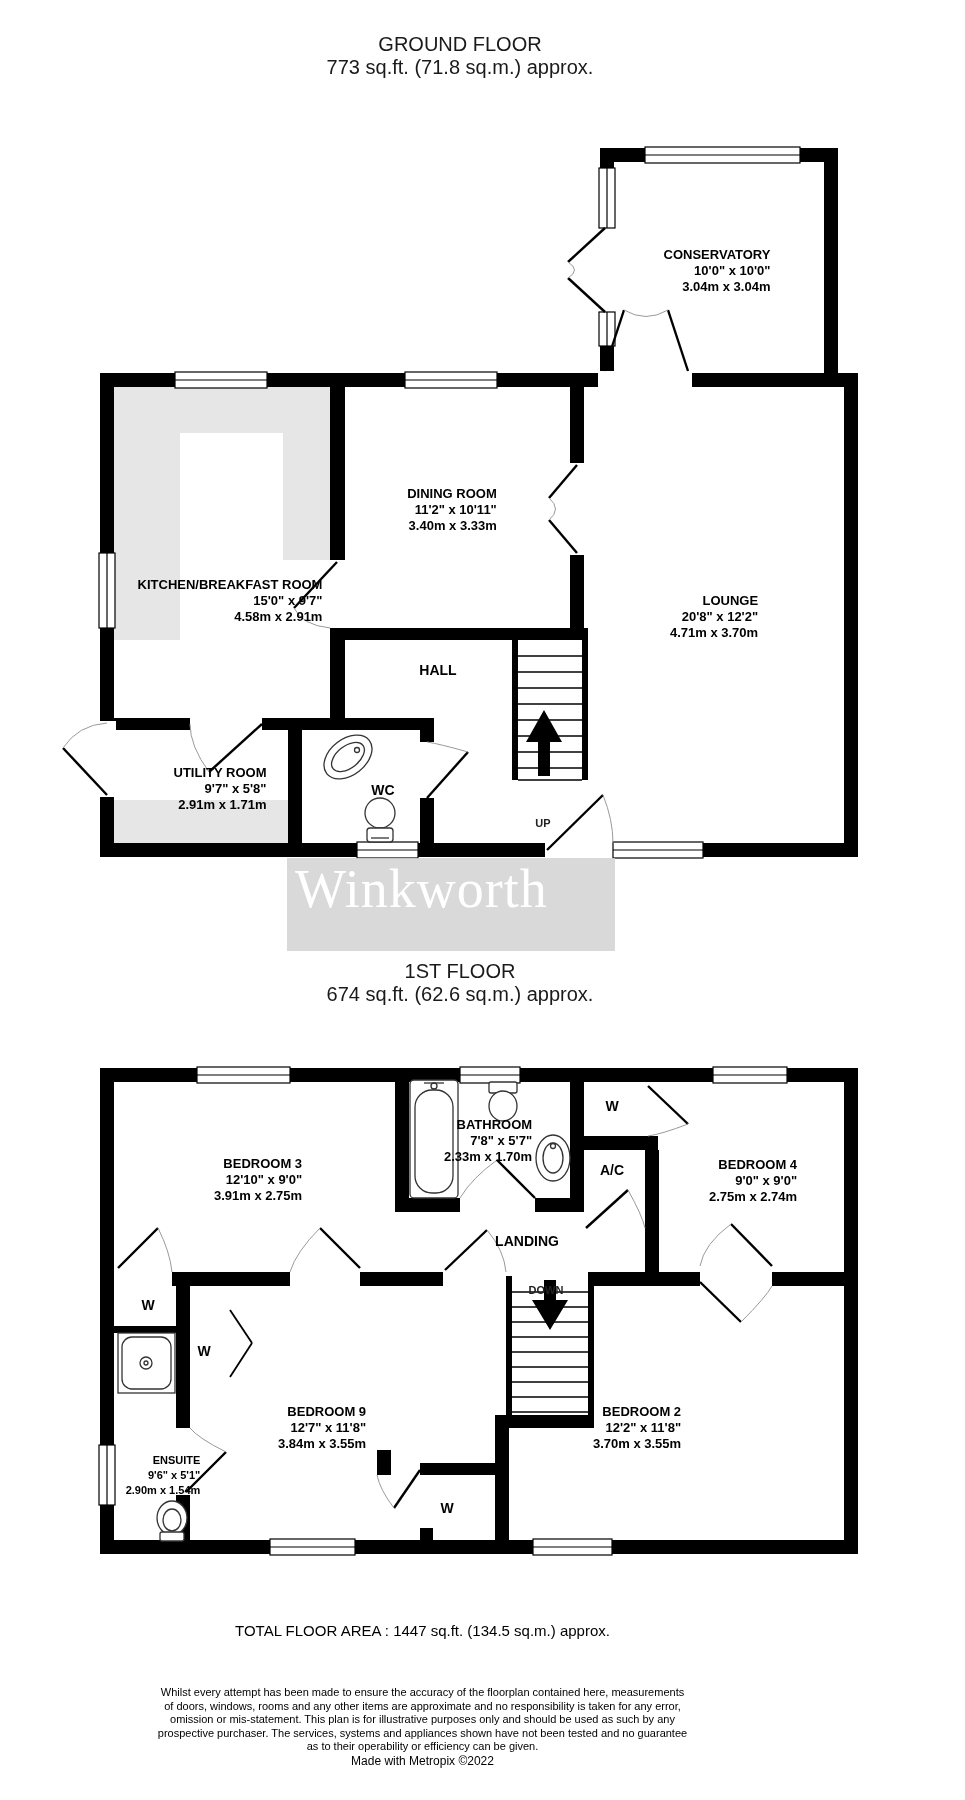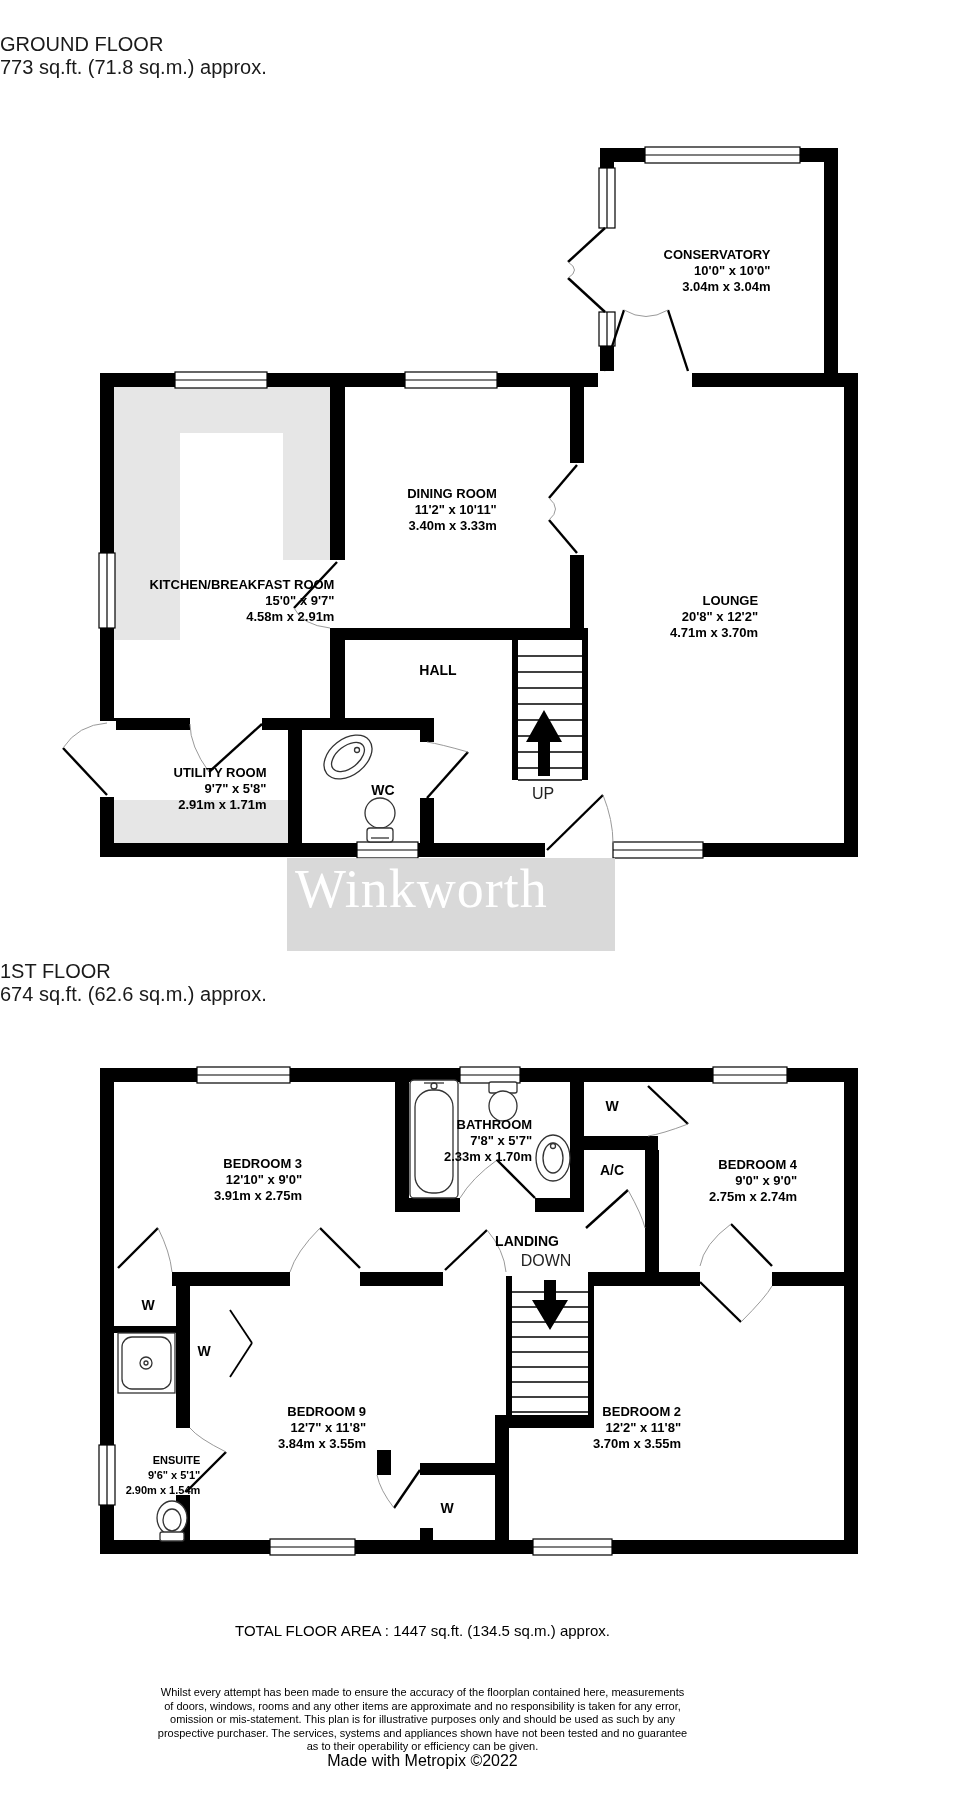--- a/index.html
+++ b/index.html
@@ -1,35 +1,35 @@
 <!DOCTYPE html>
 <html><head>
 <meta charset="utf-8">
 <style>
   html,body{margin:0;padding:0;background:#fff;}
   .page{position:relative;width:965px;height:1800px;background:#fff;overflow:hidden;
         font-family:"Liberation Sans", sans-serif;color:#000;}
-  .floor-title{position:absolute;left:0;width:920px;
+  .floor-title{position:absolute;left:0;width:920px;text-align:center;
         font-size:20px;line-height:23px;color:#1a1a1a;}
   svg.plan{position:absolute;left:0;top:0;}
   .room-label{position:absolute;transform:translateX(-50%);text-align:right;
         font-size:13px;font-weight:bold;line-height:16px;white-space:nowrap;}
   .solo-label{position:absolute;transform:translateX(-50%);font-size:14px;
         font-weight:bold;white-space:nowrap;}
-  .tiny-label{position:absolute;transform:translateX(-50%);font-size:16px;
-        font-weight:normal;color:#222;white-space:nowrap;}
+  .tiny-label{position:absolute;transform:translateX(-50%);font-size:11px;
+        font-weight:bold;color:#222;white-space:nowrap;margin-top:32px;}
   .room-label.small{font-size:11px;line-height:15px;}
   .watermark{position:absolute;left:287px;top:858px;width:328px;height:93px;
         background:rgba(210,210,210,0.85);}
   .watermark .wm-text{position:absolute;left:8px;top:0px;
         font-family:"Liberation Serif", serif;font-size:54px;color:#fff;letter-spacing:1px;}
   .footer{position:absolute;left:0;top:1622px;width:845px;text-align:center;}
   .footer .total{font-size:15px;margin-bottom:12px;}
   .footer .disclaimer{font-size:11px;line-height:13.5px;white-space:pre-line;margin-top:47px;}
-  .footer .credit{font-size:16px;line-height:14px;text-align:center;}
+  .footer .credit{font-size:12px;line-height:14px;text-align:center;}
 </style>
 </head>
 <body>
 
 <div class="page">
 
   <div class="floor-title" style="top:33px">
     <div>GROUND FLOOR</div>
     <div>773 sq.ft. (71.8 sq.m.) approx.</div>
   </div>
@@ -277,21 +277,21 @@
   <div class="room-label" style="left:717px;top:247px">
     <div>CONSERVATORY</div>
     <div>10'0"  x 10'0"</div>
     <div>3.04m  x 3.04m</div>
   </div>
   <div class="room-label" style="left:452px;top:486px">
     <div>DINING ROOM</div>
     <div>11'2"  x 10'11"</div>
     <div>3.40m  x 3.33m</div>
   </div>
-  <div class="room-label" style="left:242px;top:577px">
+  <div class="room-label" style="left:230px;top:577px">
     <div>KITCHEN/BREAKFAST ROOM</div>
     <div>15'0"  x 9'7"</div>
     <div>4.58m  x 2.91m</div>
   </div>
   <div class="room-label" style="left:714px;top:593px">
     <div>LOUNGE</div>
     <div>20'8"  x 12'2"</div>
     <div>4.71m  x 3.70m</div>
   </div>
   <div class="room-label" style="left:220px;top:765px">

